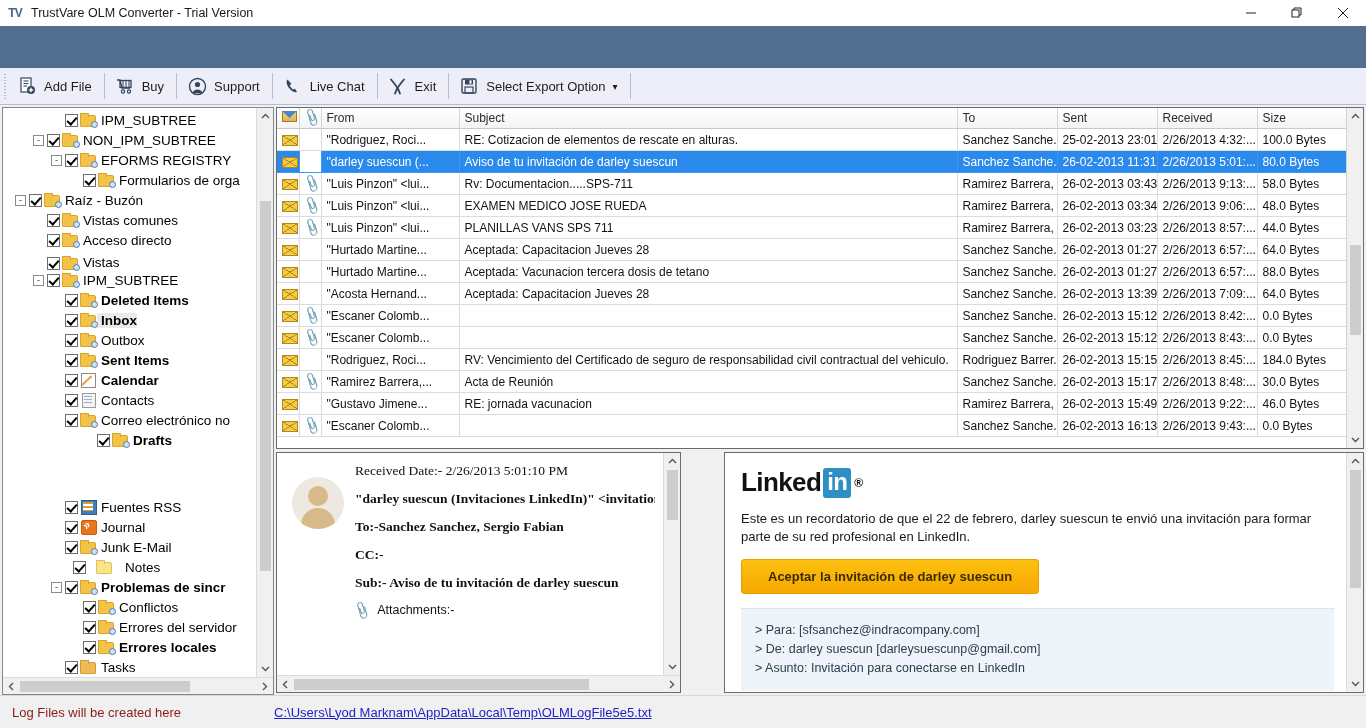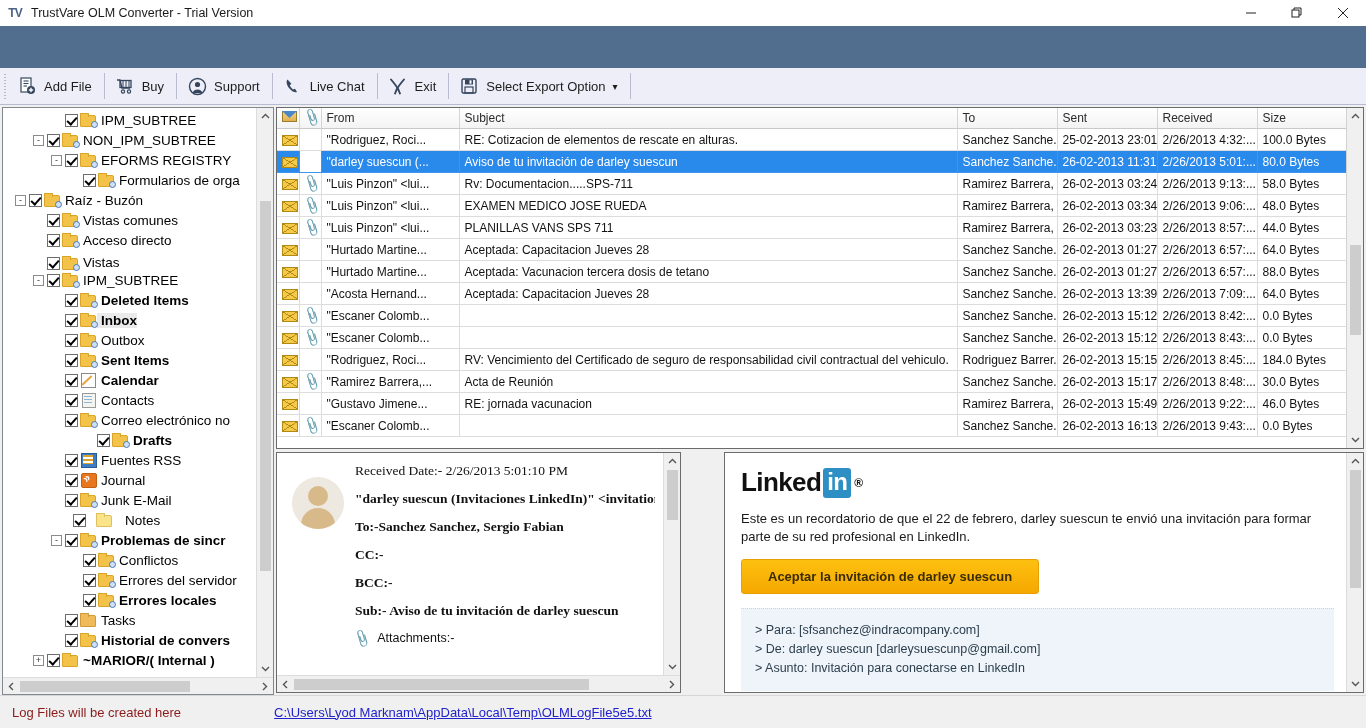--- a/index.html
+++ b/index.html
@@ -770,21 +770,21 @@
               <span class="lbl">Correo electrónico no</span>
             </div>
             <div class="trow bold" style="padding-left: 48px; margin-left: 32px;">
               <span class="tog empty"></span>
               <span class="cb"></span>
               <span class="fico folder">
                 <span class="mag"></span>
               </span>
               <span class="lbl">Drafts</span>
             </div>
-            <div class="trow" style="padding-left: 48px;">
+            <div class="trow" style="padding-left: 48px; margin-top: 47px;">
               <span class="tog empty"></span>
               <span class="cb"></span>
               <span class="sico rssdoc"></span>
               <span class="lbl">Fuentes RSS</span>
             </div>
             <div class="trow" style="padding-left: 48px;">
               <span class="tog empty"></span>
               <span class="cb"></span>
               <span class="sico journal"></span>
               <span class="lbl">Journal</span>
@@ -933,21 +933,21 @@
                   <td>26-02-2013 11:31</td>
                   <td>2/26/2013 5:01:...</td>
                   <td>80.0 Bytes</td>
                 </tr>
                 <tr class="erow">
                   <td class="c-icon"><span class="env"></span></td>
                   <td class="c-att"><span class="clip">📎</span></td>
                   <td>"Luis Pinzon" &lt;lui...</td>
                   <td>Rv: Documentacion.....SPS-711</td>
                   <td>Ramirez Barrera, ...</td>
-                  <td>26-02-2013 03:24</td>
+                  <td>26-02-2013 03:43</td>
                   <td>2/26/2013 9:13:...</td>
                   <td>58.0 Bytes</td>
                 </tr>
                 <tr class="erow">
                   <td class="c-icon"><span class="env"></span></td>
                   <td class="c-att"><span class="clip">📎</span></td>
                   <td>"Luis Pinzon" &lt;lui...</td>
                   <td>EXAMEN MEDICO JOSE RUEDA</td>
                   <td>Ramirez Barrera, ...</td>
                   <td>26-02-2013 03:34</td>
@@ -1082,21 +1082,20 @@
                 <div class="avatar">
                   <div class="head"></div>
                   <div class="body"></div>
                 </div>
               </div>
               <div class="meta">
                 <div class="mline first">Received Date:- 2/26/2013 5:01:10 PM</div>
                 <div class="mline">"darley suescun (Invitaciones LinkedIn)" &lt;invitations@li</div>
                 <div class="mline">To:-Sanchez Sanchez, Sergio Fabian</div>
                 <div class="mline">CC:-</div>
-                <div class="mline">BCC:-</div>
                 <div class="mline">Sub:- Aviso de tu invitación de darley suescun</div>
                 <div style="display:flex;align-items:center;gap:6px;">
                   <span class="clip">📎</span>
                   <span class="mline att" style="margin:0;">Attachments:-</span>
                 </div>
               </div>
             </div>
             <div class="tvscroll">
               <div class="arrbtn">
                 <svg width="9" height="7" viewBox="0 0 9 7">

